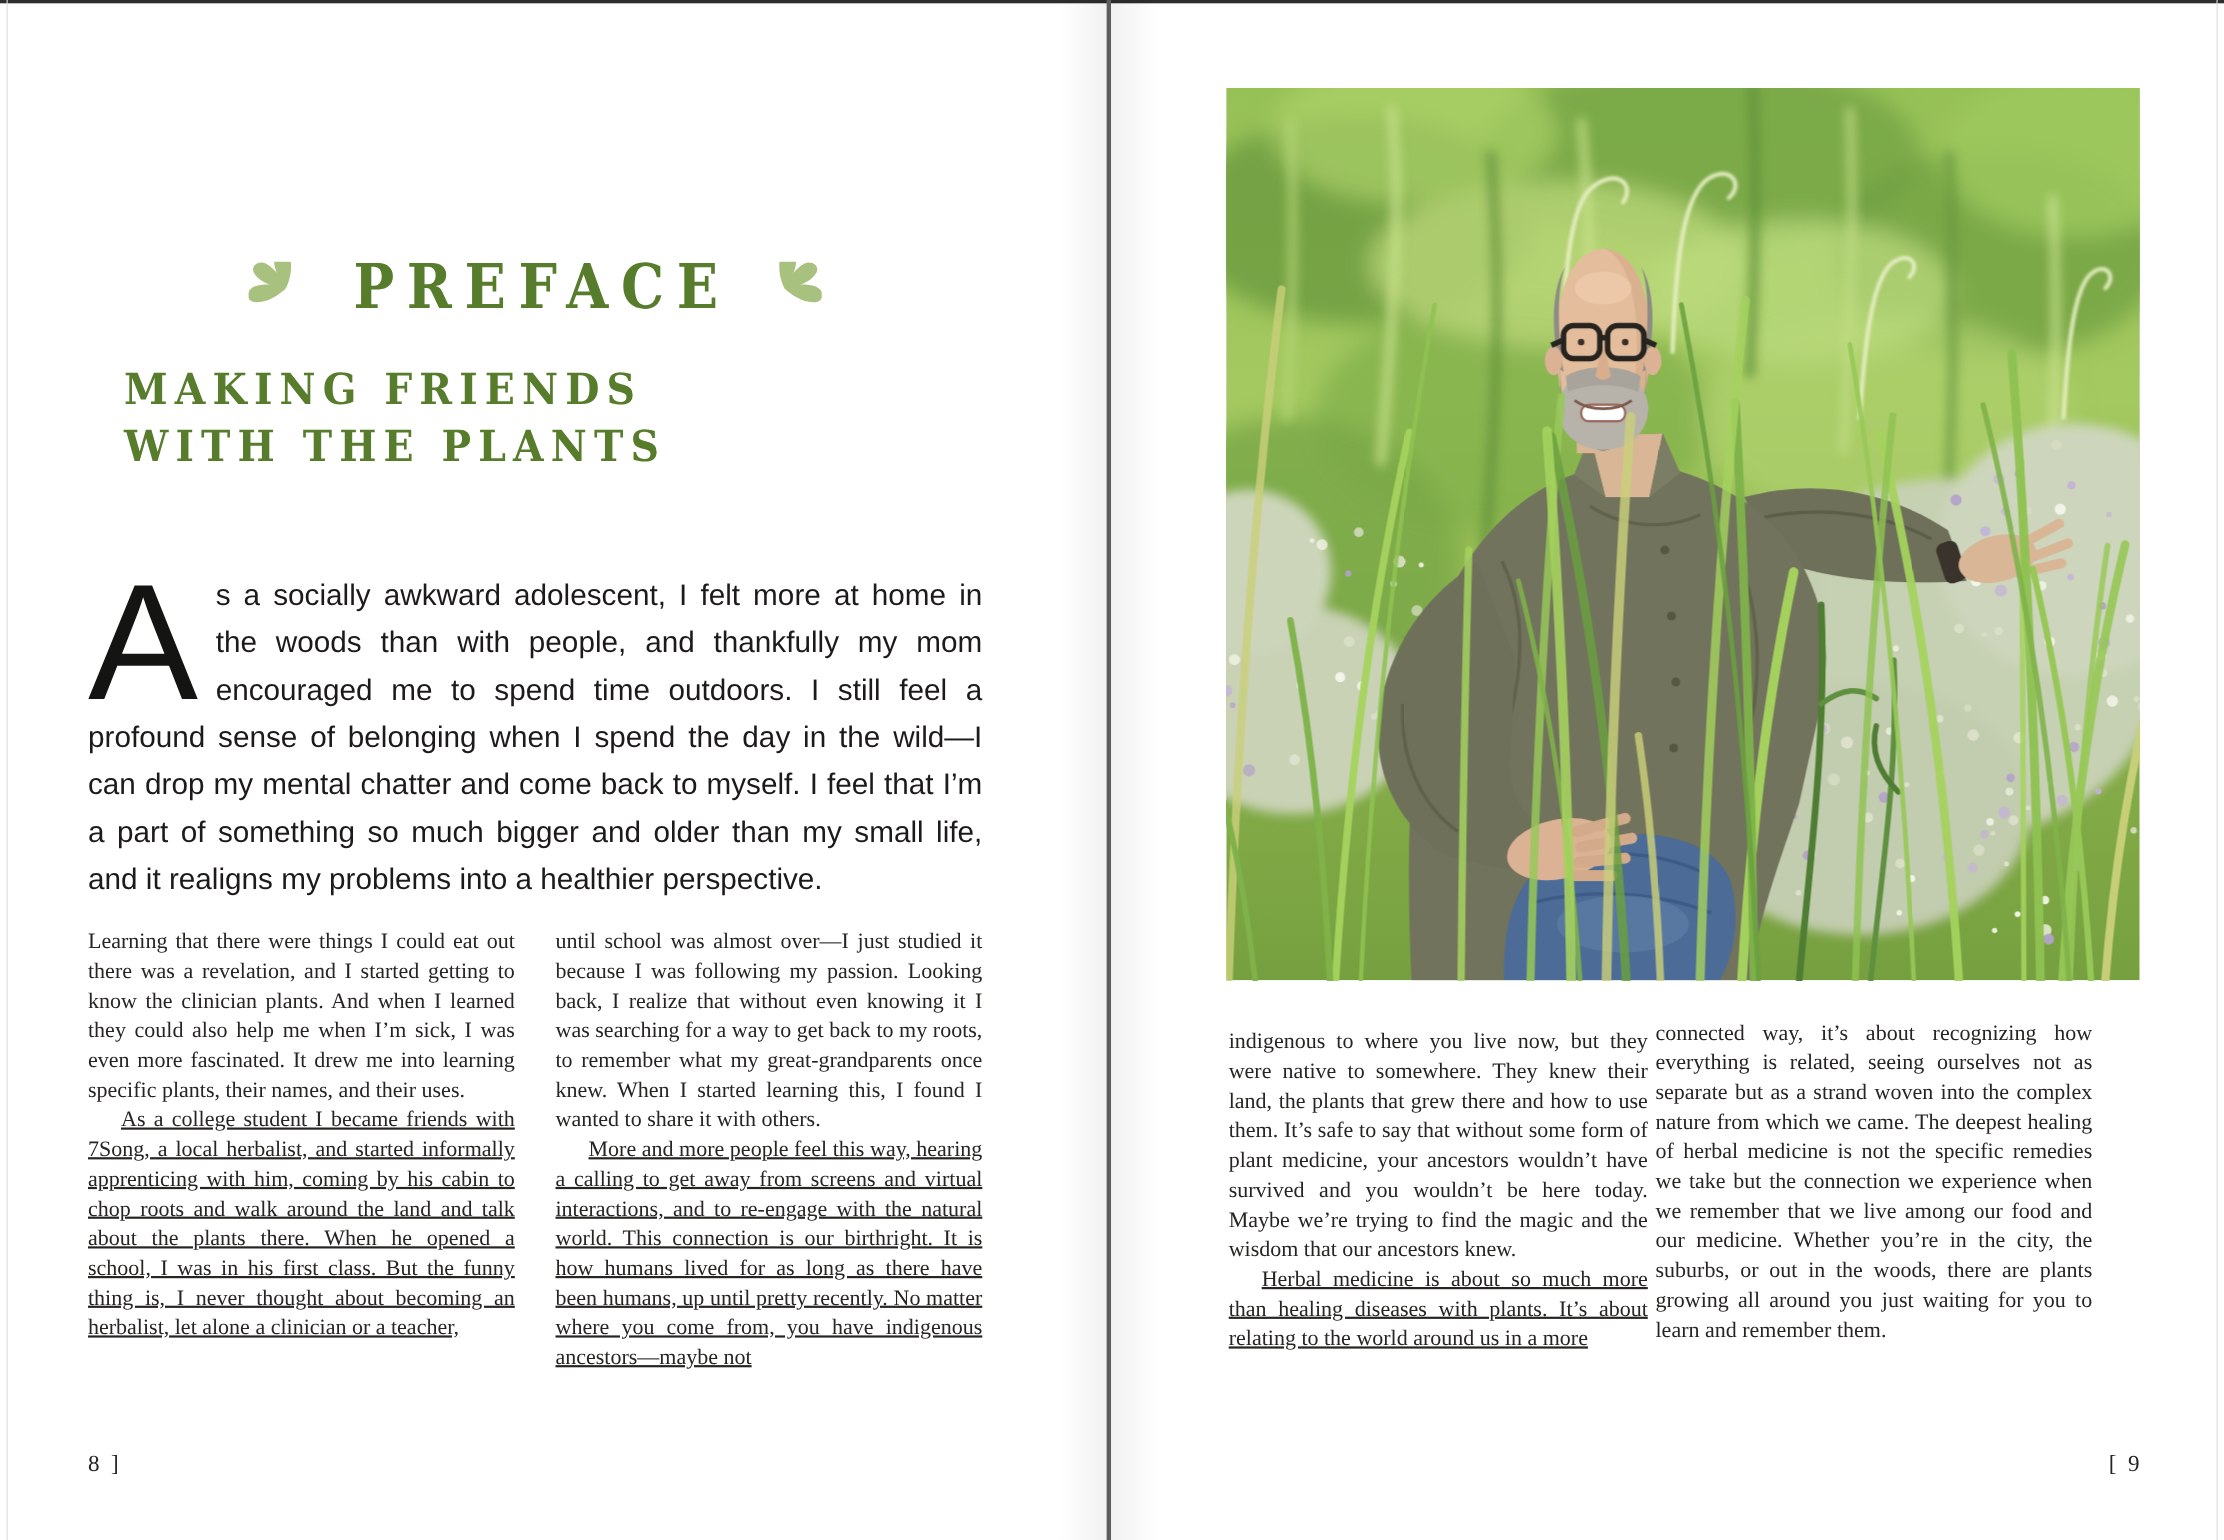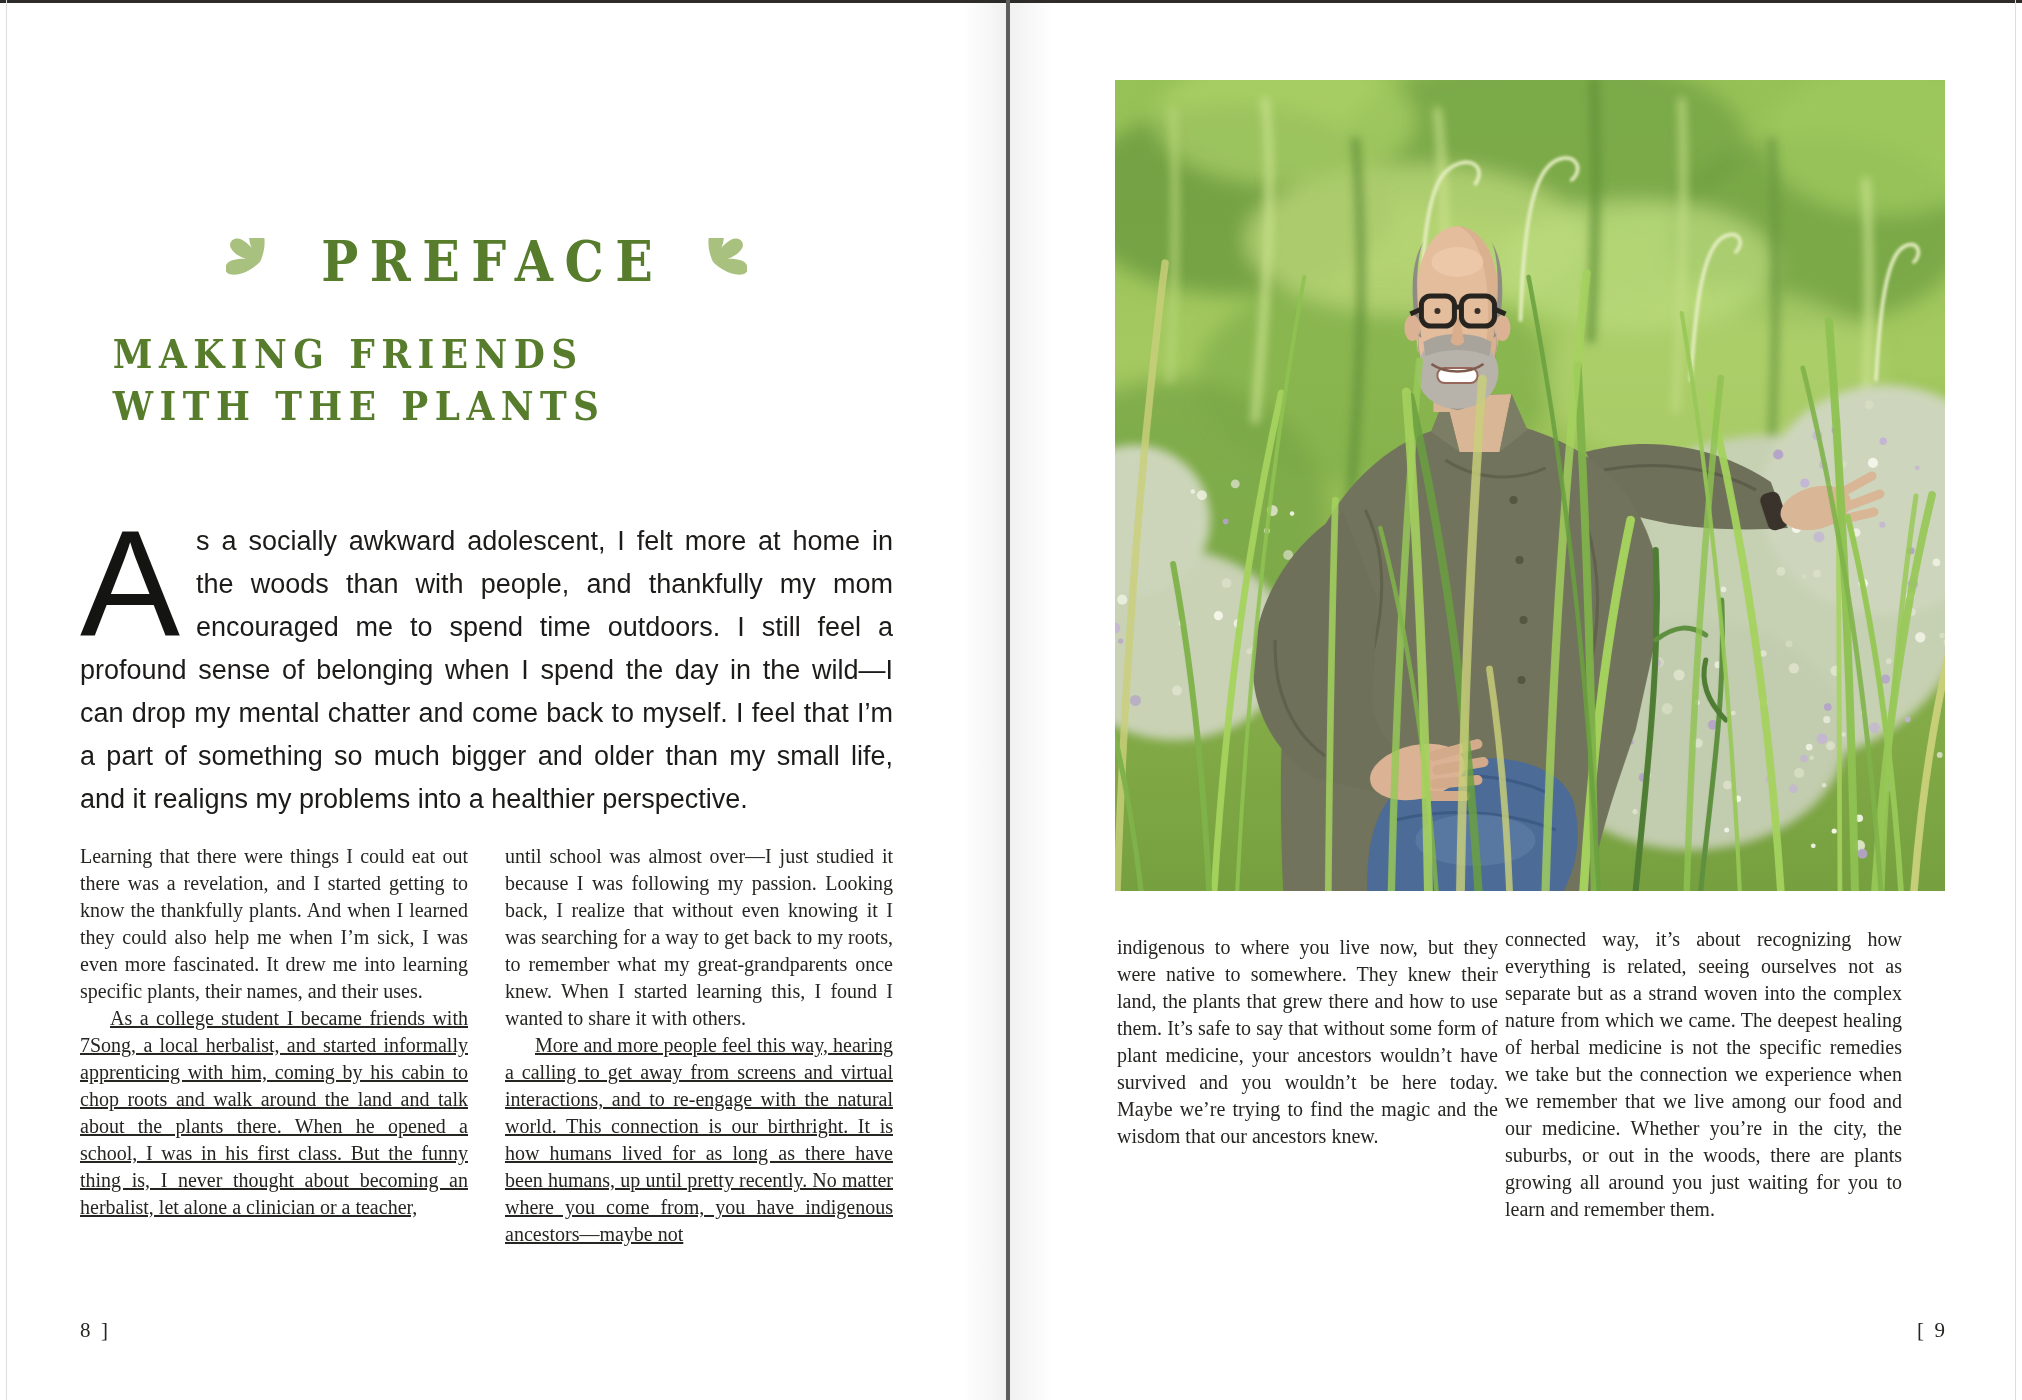--- a/index.html
+++ b/index.html
@@ -78,21 +78,21 @@
       </div>
     </div>
 
     <div class="lead">
       <p>
         <span class="dropcap">A</span><span>s a socially awkward adolescent, I felt more at home in the woods than with people, and thankfully my mom encouraged me to spend time outdoors. I still feel a profound sense of belonging when I spend the day in the wild—I can drop my mental chatter and come back to myself. I feel that I’m a part of something so much bigger and older than my small life, and it realigns my problems into a healthier perspective.</span>
       </p>
     </div>
 
     <div class="col" id="lcol1">
-      <p>Learning that there were things I could eat out there was a revelation, and I started getting to know the thankfully plants. And when I learned they could also help me when I’m sick, I was even more fascinated. It drew me into learning specific plants, their names, and their uses.</p>
+      <p>Learning that there were things I could eat out there was a revelation, and I started getting to know the clinician plants. And when I learned they could also help me when I’m sick, I was even more fascinated. It drew me into learning specific plants, their names, and their uses.</p>
       <p class="indent">As a college student I became friends with 7Song, a local herbalist, and started informally apprenticing with him, coming by his cabin to chop roots and walk around the land and talk about the plants there. When he opened a school, I was in his first class. But the funny thing is, I never thought about becoming an herbalist, let alone a clinician or a teacher,</p>
     </div>
     <div class="col" id="lcol2">
       <p>until school was almost over—I just studied it because I was following my passion. Looking back, I realize that without even knowing it I was searching for a way to get back to my roots, to remember what my great-grandparents once knew. When I started learning this, I found I wanted to share it with others.</p>
       <p class="indent">More and more people feel this way, hearing a calling to get away from screens and virtual interactions, and to re-engage with the natural world. This connection is our birthright. It is how humans lived for as long as there have been humans, up until pretty recently. No matter where you come from, you have indigenous ancestors—maybe not</p>
     </div>
 
     <div class="folio fl">8  ]</div>
   </div>
 
@@ -398,20 +398,21 @@
             <path d="M94,811 Q85,631 58,484" stroke="#7fb24a" stroke-width="6.0" stroke-linecap="round" fill="none" opacity="0.96"></path>
             <path d="M122,811 Q139,473 189,197" stroke="#8fc252" stroke-width="4.0" stroke-linecap="round" fill="none" opacity="0.89"></path>
             <path d="M345,811 Q350,529 367,299" stroke="#c9cf7a" stroke-width="8.8" stroke-linecap="round" fill="none" opacity="0.82"></path>
             <path d="M26,811 Q6,632 -54,486" stroke="#7fb24a" stroke-width="5.1" stroke-linecap="round" fill="none" opacity="1.00"></path>
           </g>
       </svg>
     </figure>
 
     <div class="col" id="rcol1">
       <p>indigenous to where you live now, but they were native to somewhere. They knew their land, the plants that grew there and how to use them. It’s safe to say that without some form of plant medicine, your ancestors wouldn’t have survived and you wouldn’t be here today. Maybe we’re trying to find the magic and the wisdom that our ancestors knew.</p>
+      <p class="indent">Herbal medicine is about so much more than healing diseases with plants. It’s about relating to the world around us in a more</p>
     </div>
     <div class="col" id="rcol2">
       <p>connected way, it’s about recognizing how everything is related, seeing ourselves not as separate but as a strand woven into the complex nature from which we came. The deepest healing of herbal medicine is not the specific remedies we take but the connection we experience when we remember that we live among our food and our medicine. Whether you’re in the city, the suburbs, or out in the woods, there are plants growing all around you just waiting for you to learn and remember them.</p>
     </div>
 
     <div class="folio fr">[  9</div>
   </div>
 </div>
 
 </body></html>

